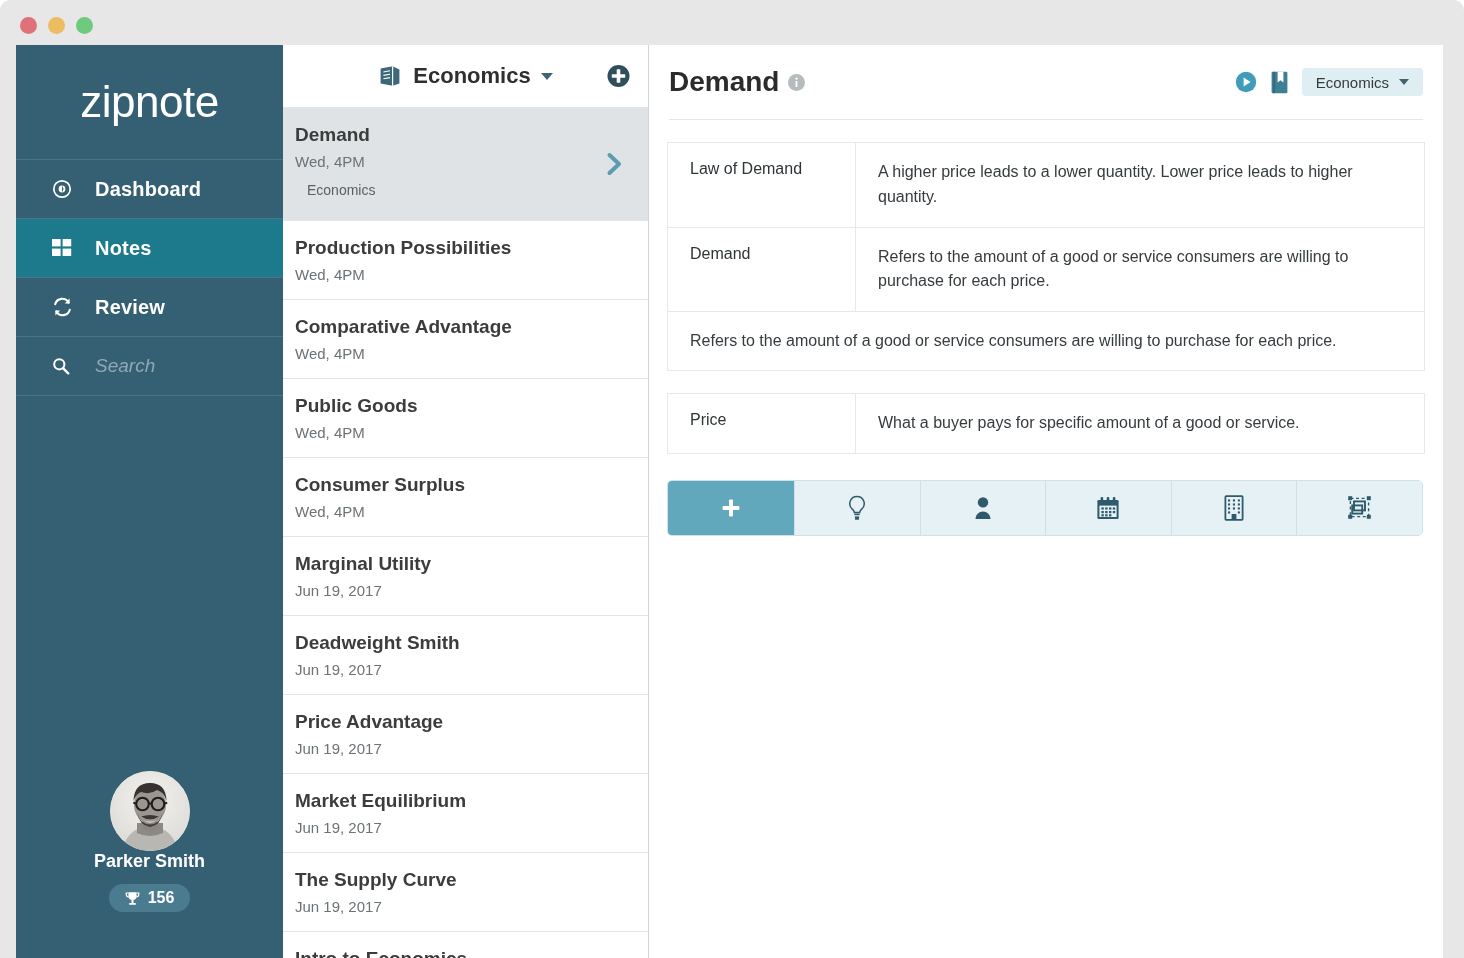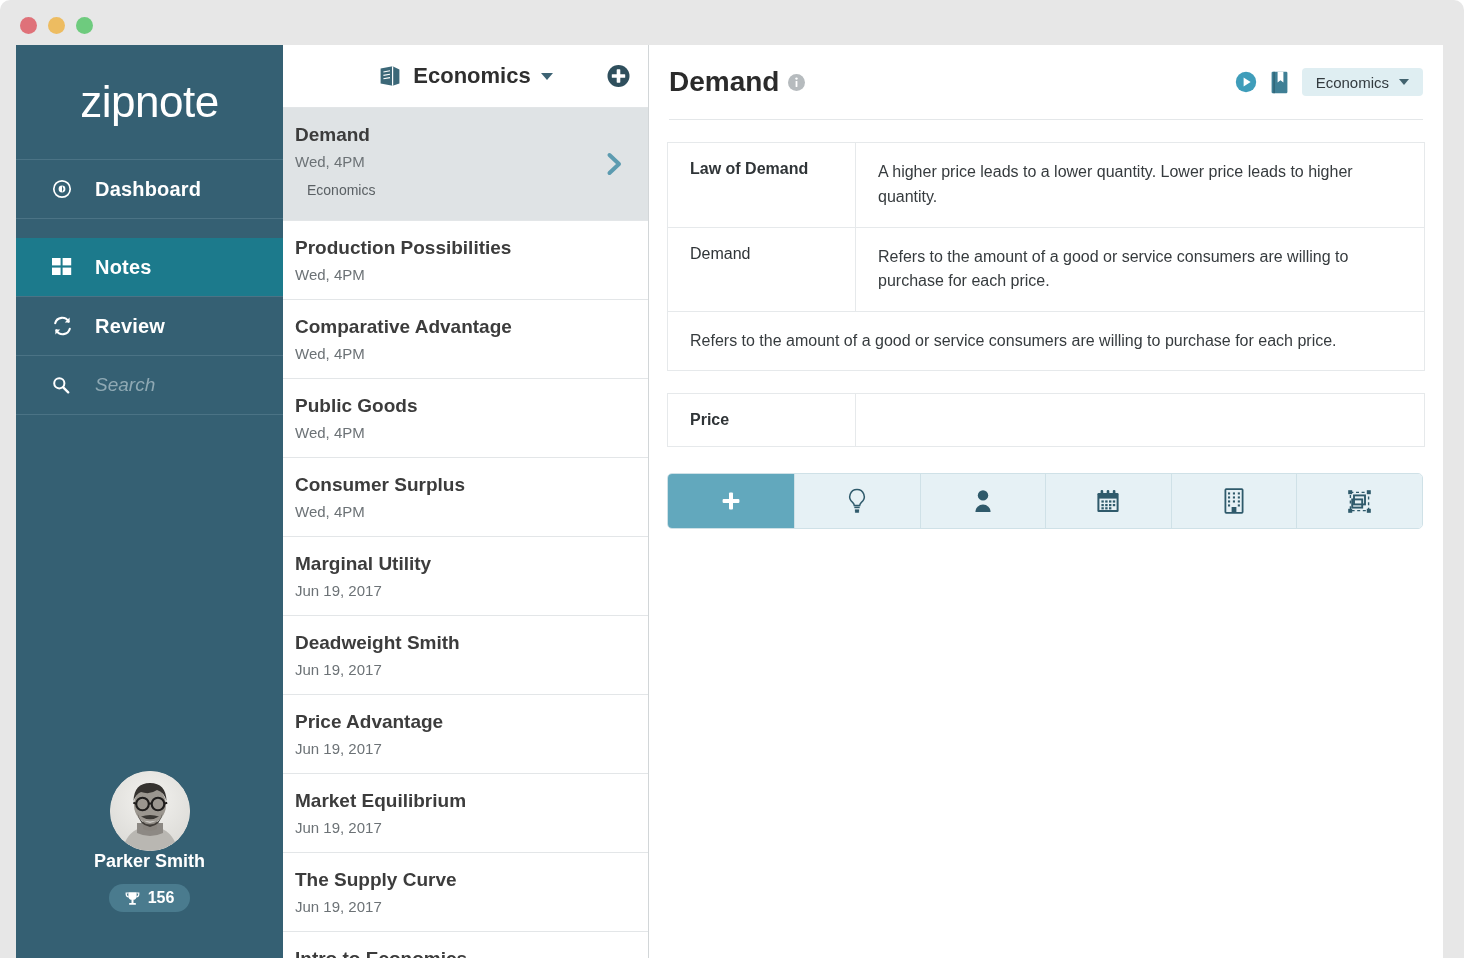--- a/index.html
+++ b/index.html
@@ -73,21 +73,21 @@
 
   .nav-item {
     height: 59px;
     display: flex;
     align-items: center;
     padding-left: 36px;
     border-bottom: 1px solid #4b7385;
     color: #ffffff;
     cursor: pointer;
   }
-  .nav-item.active { background: #1c7a8c; margin-top: 19px; }
+  .nav-item.active { background: #1c7a8c; }
   .nav-icon {
     width: 26px;
     display: flex;
     align-items: center;
     justify-content: flex-start;
     margin-right: 17px;
     color: #ffffff;
   }
   .nav-label {
     font-size: 20px;
@@ -297,21 +297,21 @@
   }
   .card-row:last-child { border-bottom: none; }
   .cell-term {
     width: 188px;
     min-width: 188px;
     padding: 17px 0 17px 22px;
     border-right: 1px solid #e6e9eb;
     font-size: 16px;
     color: #2f3437;
   }
-  .cell-term.bold { font-weight: 700; }
+  .cell-term.bold { font-weight: 400; }
   .cell-def {
     flex: 1;
     padding: 17px 24px 17px 22px;
     font-size: 16px;
     color: #363b3e;
     line-height: 1.55;
   }
   .cell-full {
     padding: 17px 22px;
     font-size: 16px;
@@ -586,20 +586,21 @@
               <div class="cell-term">Demand</div>
               <div class="cell-def">Refers to the amount of a good or service consumers are willing to purchase for each price.</div>
             </div>
             <div class="card-row">
               <div class="cell-full">Refers to the amount of a good or service consumers are willing to purchase for each price.</div>
             </div>
           </div>
           <div class="card">
             <div class="card-row">
               <div class="cell-term bold">Price</div>
+              <div class="cell-def">What a buyer pays for specific amount of a good or service.</div>
             </div>
           </div>
         </div>
 
       <div id="icon-toolbar">
           <div class="tool-btn primary">
             <span>
               <svg width="22" height="22" viewBox="0 0 22 22">
                 <rect x="9" y="2.6" width="4" height="16.8" rx="1" fill="currentColor"></rect>
                 <rect x="2.6" y="9" width="16.8" height="4" rx="1" fill="currentColor"></rect>

